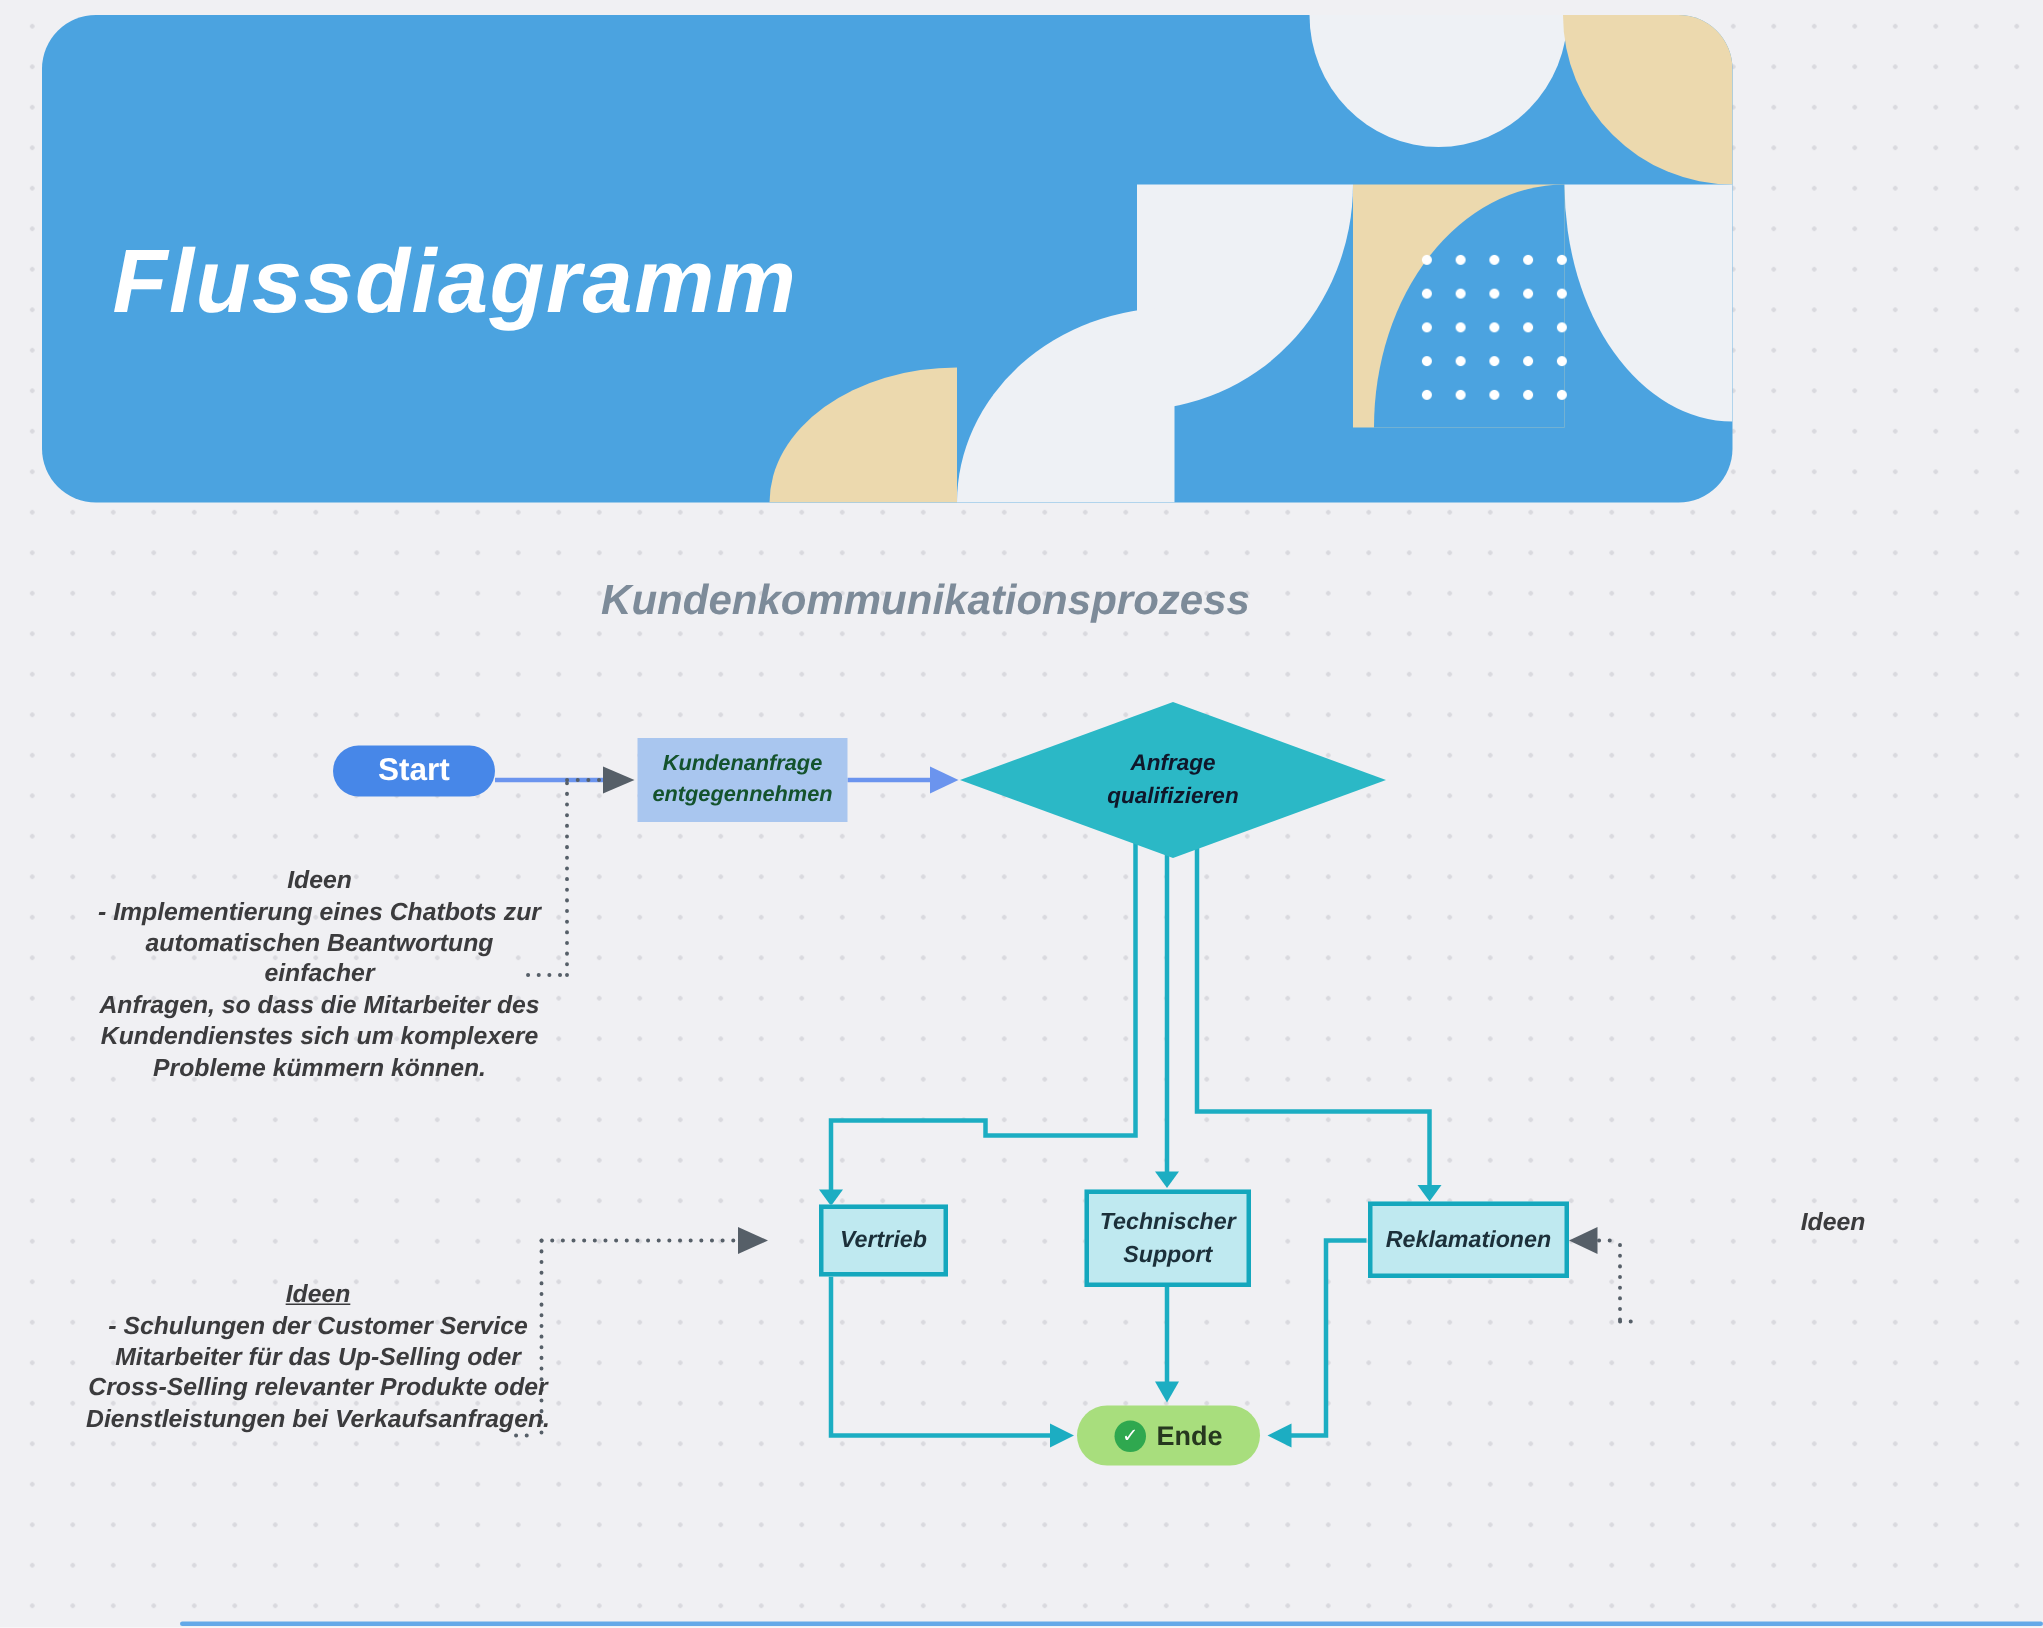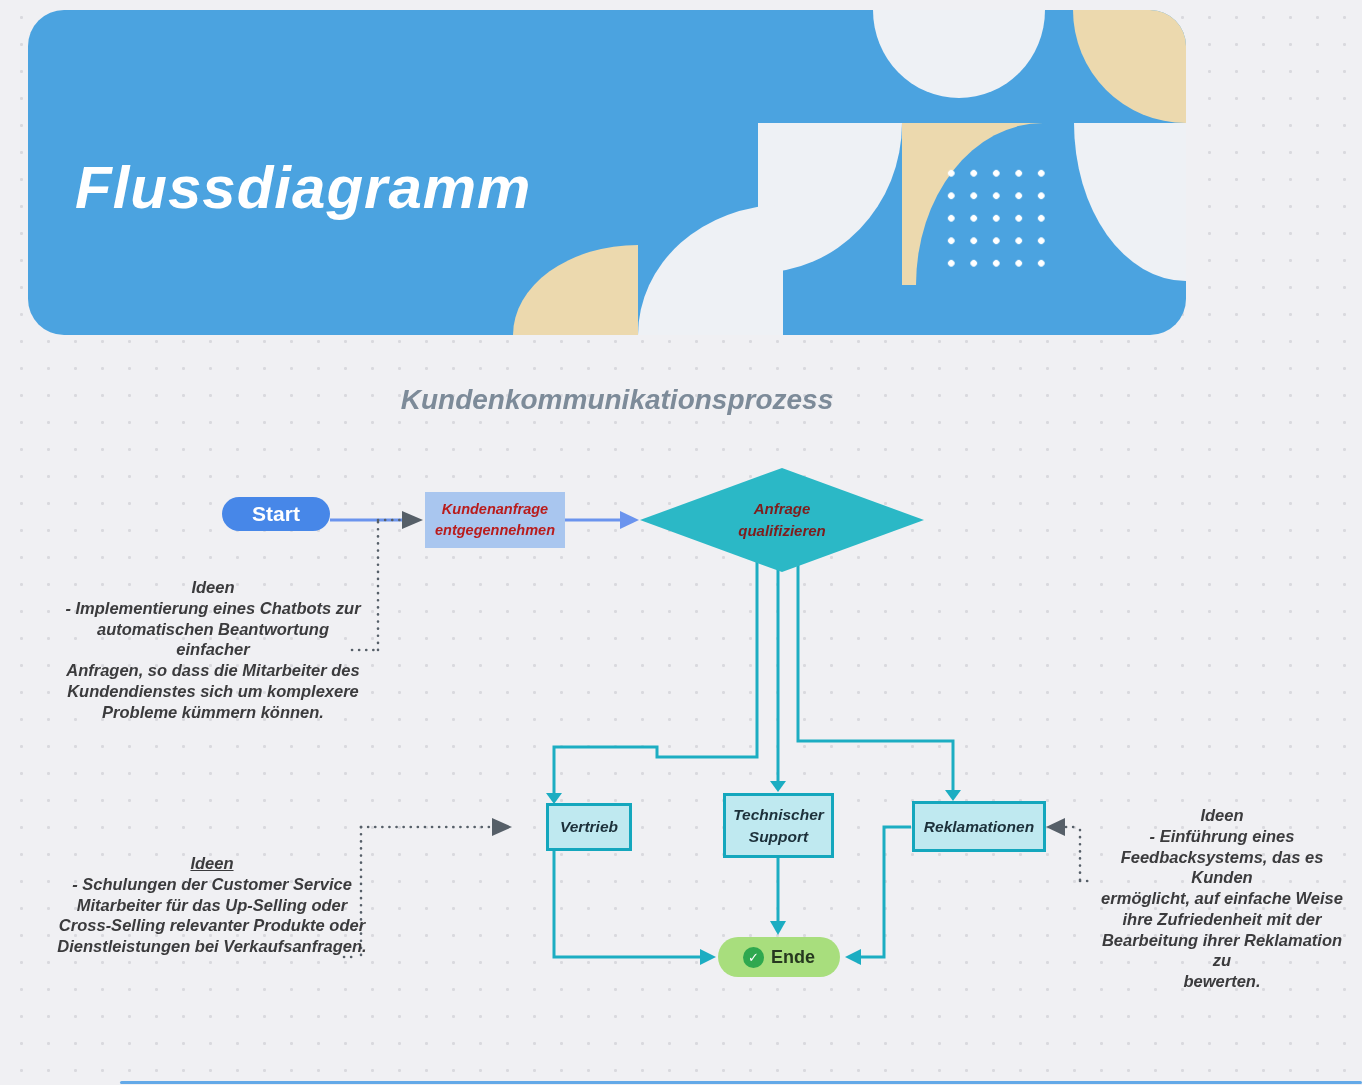--- a/index.html
+++ b/index.html
@@ -5,21 +5,21 @@
   html,body{margin:0;padding:0;}
   .stage{
     position:relative;width:1362px;height:1085px;overflow:hidden;
     background-color:#f0f0f3;
     background-image:radial-gradient(circle,#d9d9de 1.3px,transparent 1.7px);
     background-size:27px 27px;background-position:8px 4px;
     font-family:"Liberation Sans","DejaVu Sans",sans-serif;
   }
   
   .banner{position:absolute;left:28px;top:10px;width:1127px;height:325px;
-    background:#4ba3e0;border-radius:36px;overflow:hidden;padding-left:31px;}
+    background:#4ba3e0;border-radius:36px;overflow:hidden;}
   .banner-title{position:absolute;left:47px;top:143px;color:#ffffff;
     font-size:60px;font-weight:bold;font-style:italic;letter-spacing:1px;}
   .shape{position:absolute;}
   .cream{background:#ecd9ae;}
   .whitish{background:#eef1f5;}
   .bluefill{background:#4ba3e0;}
   .fan-tl{border-top-left-radius:100% 100%;}
   .q-br{border-radius:0 0 100% 0;}
   .q-bl{border-radius:0 0 0 100%;}
   .semi-down{border-radius:0 0 50% 50%/0 0 100% 100%;}
@@ -31,24 +31,24 @@
     color:#7d8b99;font-size:28px;font-weight:bold;font-style:italic;}
   
   .wires{position:absolute;left:0;top:0;z-index:1;}
   
   .node{position:absolute;z-index:2;display:flex;align-items:center;justify-content:center;
     text-align:center;box-sizing:border-box;}
   .prewrap{white-space:pre-line;}
   .start-pill{left:222px;top:497px;width:108px;height:34px;border-radius:23px;
     background:#4787e8;color:#ffffff;font-size:21px;font-weight:bold;}
   .receive-box{left:425px;top:492px;width:140px;height:56px;background:#a9c6ef;
-    color:#b91c1c;font-size:14.5px;font-weight:bold;font-style:italic;line-height:1.45;}
+    color:#14532d;font-size:14.5px;font-weight:bold;font-style:italic;line-height:1.45;}
   .diamond{left:640px;top:468px;width:284px;height:104px;background:#2bb8c6;
     clip-path:polygon(50% 0%,100% 50%,50% 100%,0% 50%);
-    color:#7f1d1d;font-size:15px;font-weight:bold;font-style:italic;line-height:1.5;}
+    color:#0f172a;font-size:15px;font-weight:bold;font-style:italic;line-height:1.5;}
   .teal-box{border:3px solid #14a7bd;background:#bfe9f0;color:#1c303a;
     font-size:15.5px;font-weight:bold;font-style:italic;line-height:1.4;}
   .sales-box{left:512px;top:803px;width:86px;height:48px;margin-left:34px;}
   .support-box{left:723px;top:793px;width:111px;height:65px;}
   .complaints-box{left:912px;top:801px;width:134px;height:51px;}
   .end-pill{left:718px;top:937px;width:122px;height:40px;border-radius:20px;
     background:#a8de7d;color:#26381f;font-size:18px;font-weight:bold;gap:7px;}
   .check-circle{display:inline-flex;align-items:center;justify-content:center;
     width:21px;height:21px;border-radius:50%;background:#2fa84f;color:#ffffff;
     font-size:13px;font-weight:bold;font-style:normal;}
@@ -171,23 +171,17 @@
   <div class="note note-left-bottom">
     <p class="note-title underlined">Ideen</p>
     <p class="prewrap">- Schulungen der Customer Service
 Mitarbeiter für das Up-Selling oder
 Cross-Selling  relevanter Produkte oder
 Dienstleistungen bei Verkaufsanfragen.</p>
   </div>
 
   <div class="note note-right">
     <p class="note-title">Ideen</p>
-    <p class="prewrap">- Einführung eines
-Feedbacksystems, das es Kunden
-ermöglicht, auf einfache Weise
-ihre Zufriedenheit mit der
-Bearbeitung ihrer Reklamation zu
-bewerten.</p>
   </div>
 
   <div class="bottom-line"></div>
 
 </div>
 
 </body></html>

